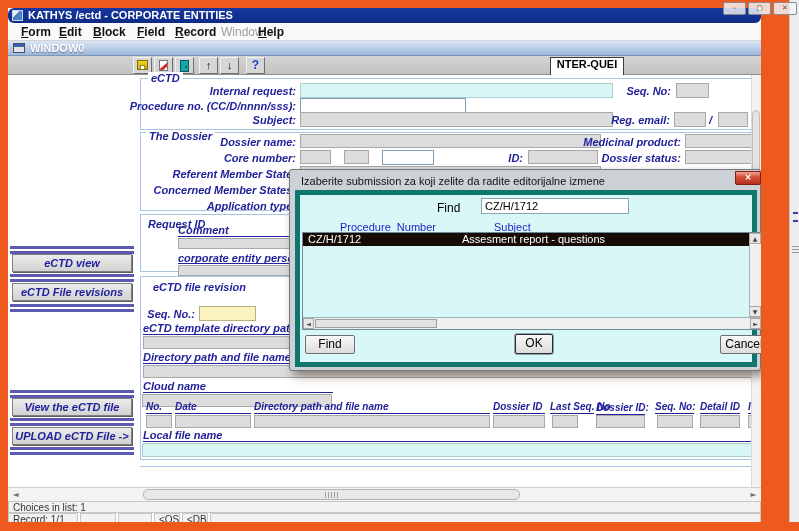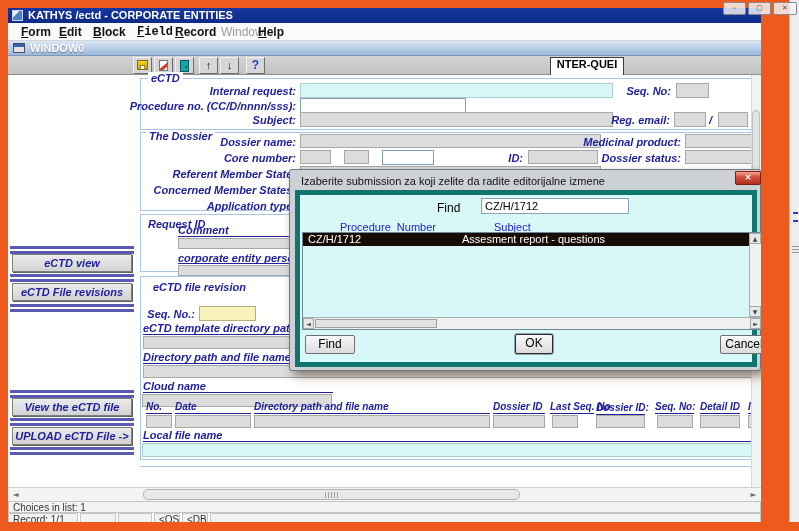--- a/index.html
+++ b/index.html
@@ -1,21 +1,21 @@
 <!DOCTYPE html>
 <html><head>
 <meta charset="utf-8">
 <style>
   html,body{margin:0;padding:0;}
   #app{position:relative;width:799px;height:531px;background:#fff;overflow:hidden;
        font-family:"Liberation Sans",sans-serif;-webkit-font-smoothing:antialiased;}
   .abs{position:absolute;}
   
   .titlebar{left:8px;top:8px;width:753px;height:15px;background:linear-gradient(#17379f,#0d2a86);color:#fff;
-            font:bold 11px/15px "Liberation Sans",sans-serif;white-space:nowrap;}
+            font:bold 11px/15px "Liberation Sans",sans-serif;white-space:nowrap;border-radius:6px;}
   .tb-icon{left:12px;top:10px;width:11px;height:11px;background:linear-gradient(135deg,#e9eef6 0 35%,#4d7ec2 35%);border:1px solid #c8d4e8;box-sizing:border-box;}
   .menubar{left:8px;top:23px;width:753px;height:18px;background:#fafafa;border-bottom:1px solid #d4d4d4;box-sizing:border-box;}
   .mi{position:absolute;top:0;height:20px;font:bold 12px/18px "Liberation Sans",sans-serif;color:#111;white-space:nowrap;}
   .mi.dim{color:#9c9c9c;font-weight:normal;}
   .mdibar{left:8px;top:41px;width:753px;height:15px;background:linear-gradient(#d9e5f5,#9cb8da);border-bottom:1px solid #7d96b5;box-sizing:border-box;}
   .mdi-icon{left:13px;top:43px;width:12px;height:10px;background:#e4e4e4;border:1px solid #4a4a6a;box-sizing:border-box;}
   .mdi-icon i{position:absolute;left:0;top:0;right:0;height:3px;background:#3a62a8;}
   .mdi-title{left:30px;top:41px;height:15px;color:#fff;font:bold 11px/15px "Liberation Sans",sans-serif;text-shadow:0 1px 1px rgba(0,0,40,.4);}
   .toolbar{left:8px;top:56px;width:753px;height:19px;background:linear-gradient(#d4d4d4,#c2c2c2);border-bottom:1px solid #8f8f8f;box-sizing:border-box;}
   .tbtn{position:absolute;top:57px;width:19px;height:17px;background:#d6d6d6;border:1px solid;border-color:#f2f2f2 #6e6e6e #6e6e6e #f2f2f2;box-sizing:border-box;text-align:center;font:bold 11px/14px "Liberation Sans",sans-serif;color:#111;}
@@ -79,21 +79,21 @@
 
   <div class="abs titlebar">
     <span class="abs tb-icon" style="left:4px;top:2px;"></span>
     <span class="abs" style="left:20px;top:0;">KATHYS /ectd - CORPORATE ENTITIES</span>
   </div>
 
   <div class="abs menubar">
     <span class="mi" style="left:13px;"><u>F</u>orm</span>
     <span class="mi" style="left:51px;"><u>E</u>dit</span>
     <span class="mi" style="left:85px;"><u>B</u>lock</span>
-    <span class="mi" style="left:129px;font-family:Liberation Mono, monospace;"><u>F</u>ield</span>
+    <span class="mi" style="left:129px;"><u>F</u>ield</span>
     <span class="mi" style="left:167px;"><u>R</u>ecord</span>
     <span class="mi dim" style="left:213px;">Window</span>
     <span class="mi" style="left:250px;"><u>H</u>elp</span>
   </div>
 
   <div class="abs mdibar"></div>
   <span class="abs mdi-icon">
       <i></i>
     </span>
   <span class="abs mdi-title">WINDOW0</span>

